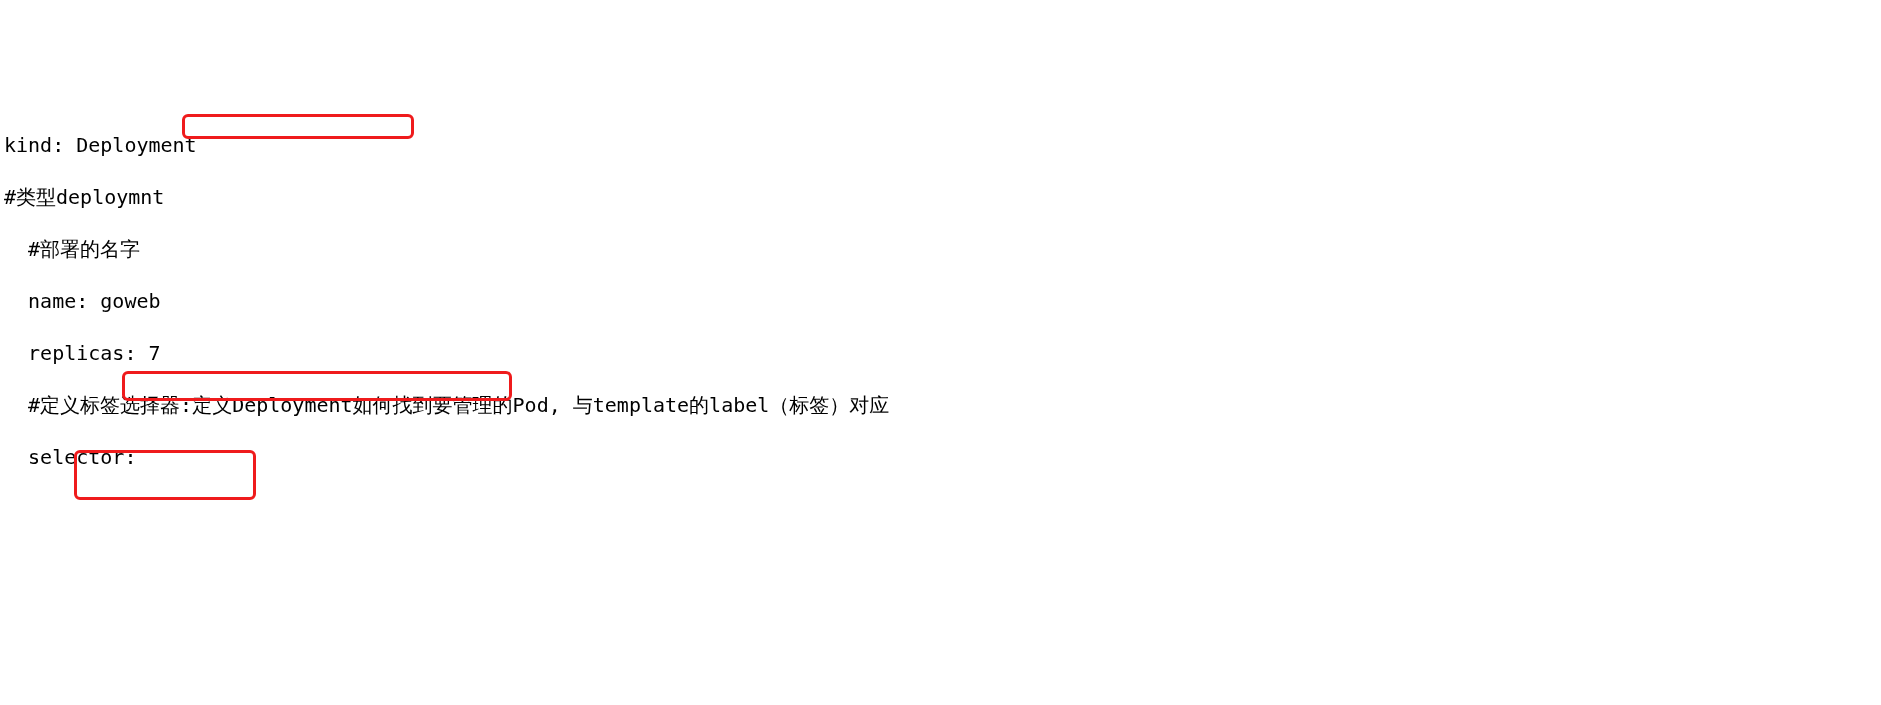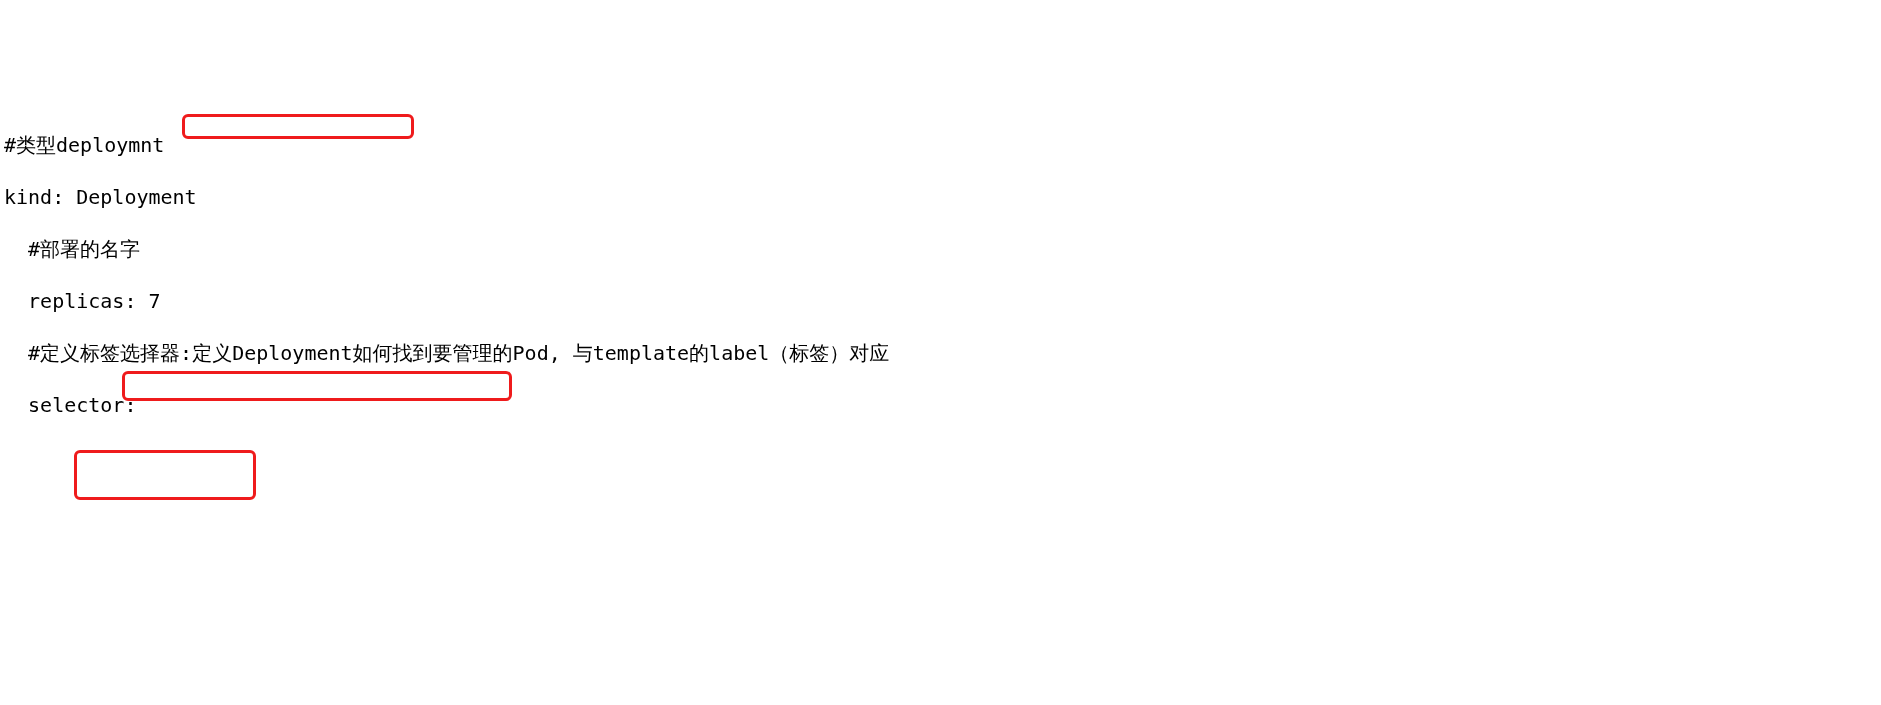--- a/index.html
+++ b/index.html
@@ -45,23 +45,24 @@
       width: 182px;
       height: 50px;
     }
   </style>
 </head>
 <body>
 
 
 
 <div class="terminal">
+<div>kind: Deployment</div>
 <div>#类型deploymnt</div>
-<div>kind: Deployment</div>
 <div>  #部署的名字</div>
+<div>  name: goweb</div>
 <div>  replicas: 7</div>
 <div>  #定义标签选择器:定义Deployment如何找到要管理的Pod, 与template的label（标签）对应</div>
 <div>  selector:</div>
 
 
 
 
 
 
 

